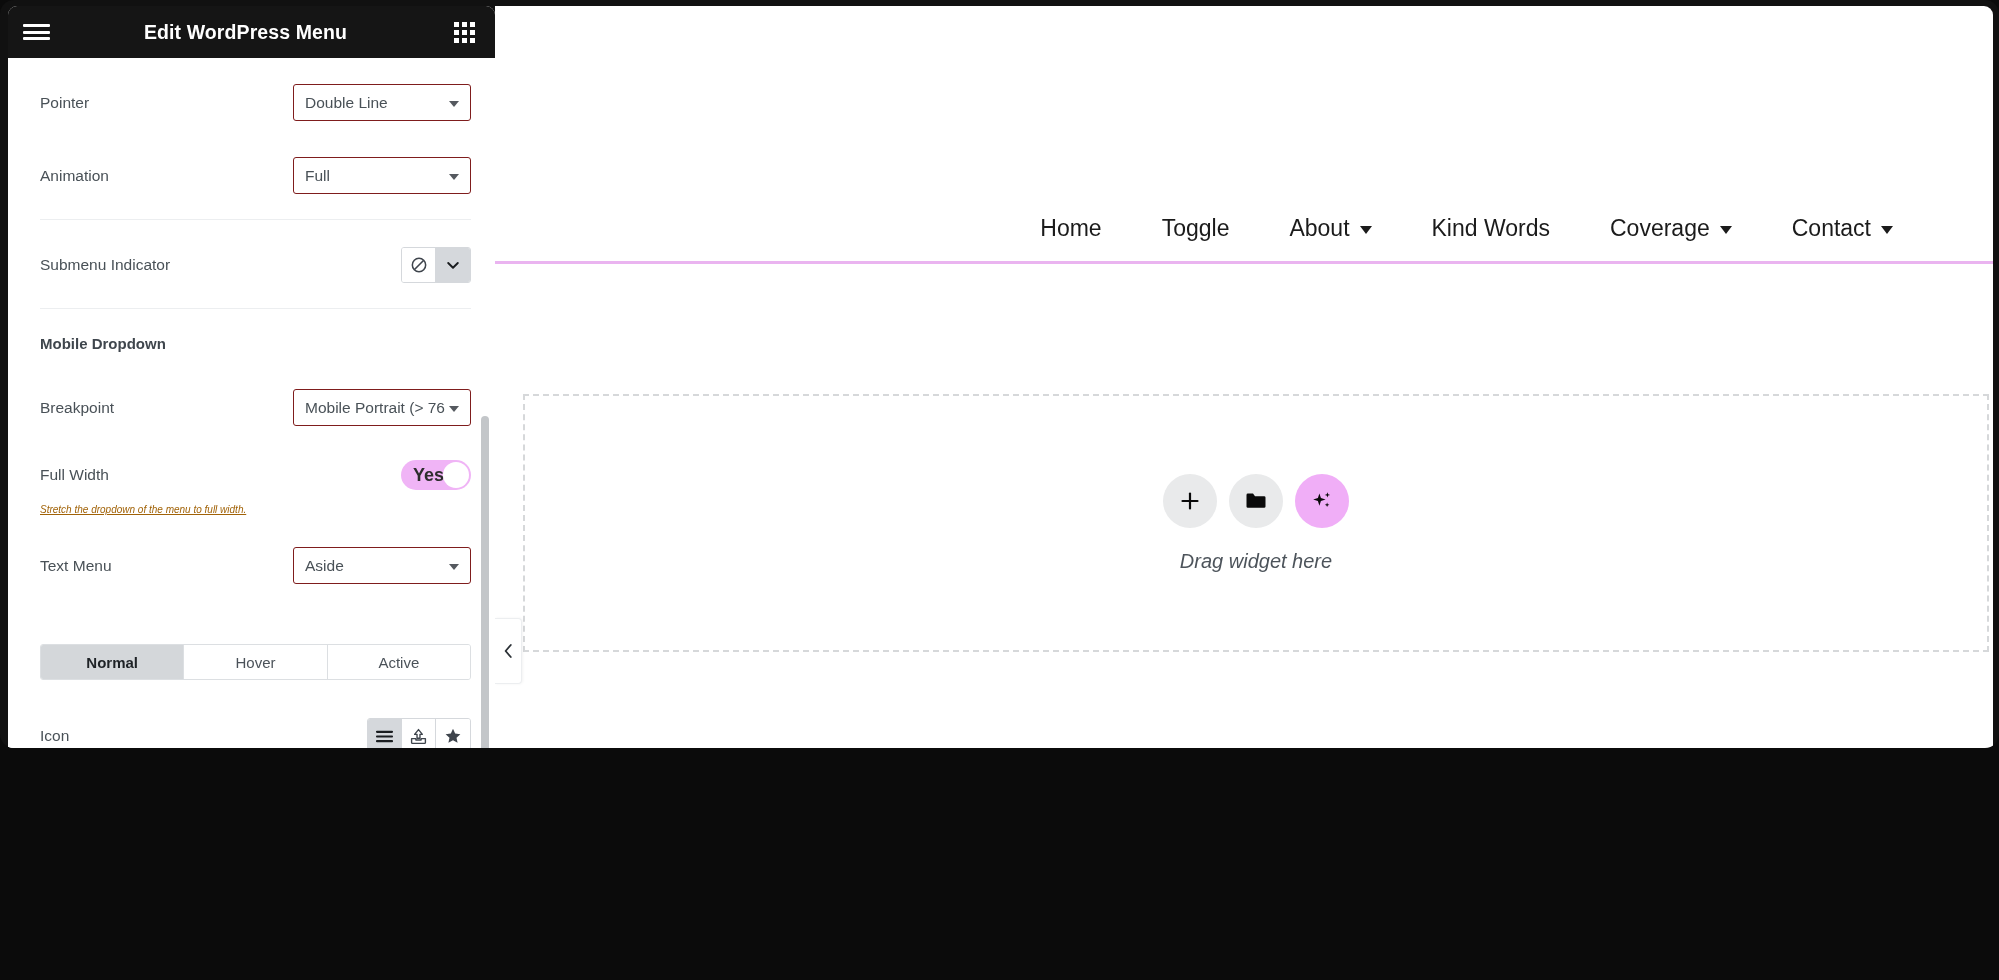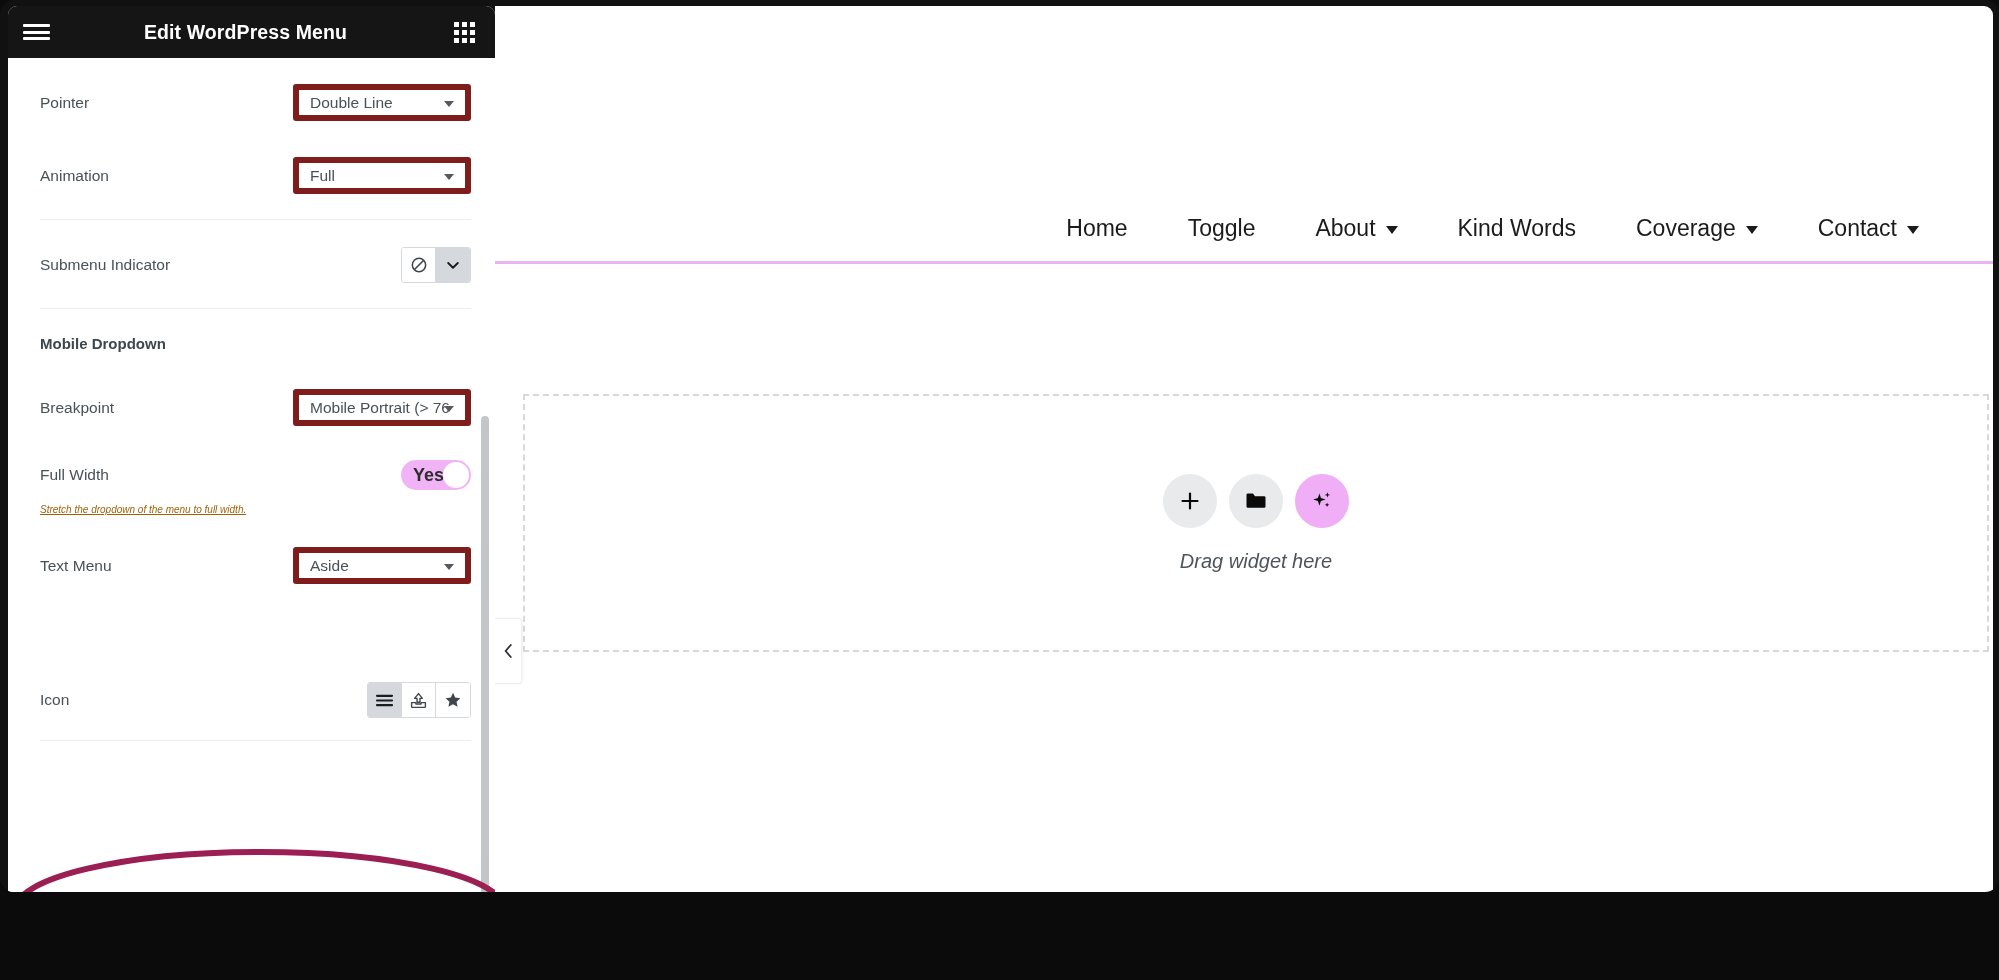--- a/index.html
+++ b/index.html
@@ -7,21 +7,21 @@
     width: 1999px; height: 980px;
     overflow: hidden;
     background: #0b0b0b;
     font-family: "Liberation Sans", sans-serif;
   }
 
   
   #app-frame {
     position: absolute;
     left: 0; top: 0;
-    width: 1999px; height: 892px;
+    width: 1999px; height: 748px;
     background: #111111;
     border-radius: 14px;
     overflow: hidden;
   }
 
   
   #editor-panel {
     position: absolute;
     left: 8px; top: 6px;
     width: 487px; height: 968px;
@@ -83,21 +83,21 @@
     flex: 0 0 auto;
   }
   .ctrl-field {
     margin-left: auto;
   }
 
   
   .sel {
     position: relative;
     width: 178px; height: 37px;
-    border: 6px solid #7f1d1d;
+    border: 1px solid #7f1d1d;
     border-radius: 3px;
     background: #ffffff;
     display: flex; align-items: center;
     padding: 0 26px 0 11px;
     color: #495157; font-size: 15.5px;
     white-space: nowrap; overflow: hidden;
     cursor: pointer;
   }
   .sel::after {
     content: "";
@@ -216,21 +216,21 @@
     background: #ffffff;
     overflow: hidden;
     border-radius: 0 9px 9px 0;
   }
 
   #site-nav {
     position: absolute;
     left: 0; top: 190px;
     width: 1498px; height: 65px;
     display: flex; align-items: center; justify-content: flex-end;
-    padding-right: 44px;
+    padding-right: 70px;
     gap: 0px;
   }
   .nav-item {
     display: flex; align-items: center; gap: 10px;
     color: #1b1b1b; font-size: 23px;
     padding: 0 30px;
     cursor: pointer;
     white-space: nowrap;
   }
   .nav-caret {
@@ -405,20 +405,31 @@
             <span>Aside</span>
           </div>
         </div>
       </div>
 
       <div style="height:36px"></div>
 
 
       <div style="height:24px"></div>
 
+      <div class="state-tabs">
+        <div class="st active">
+            <span>Normal</span>
+          </div>
+        <div class="st">
+            <span>Hover</span>
+          </div>
+        <div class="st">
+            <span>Active</span>
+          </div>
+      </div>
 
       <div style="height:38px"></div>
 
       <div class="ctrl-row">
         <div class="ctrl-label">Icon</div>
         <div class="ctrl-field">
           <div class="choices">
             <div class="choice active">
               <svg width="19" height="15" viewBox="0 0 20 16" fill="none" stroke="#1a1d20" stroke-width="2.3" stroke-linecap="round">
                 <line x1="2" y1="3" x2="18" y2="3"></line>

